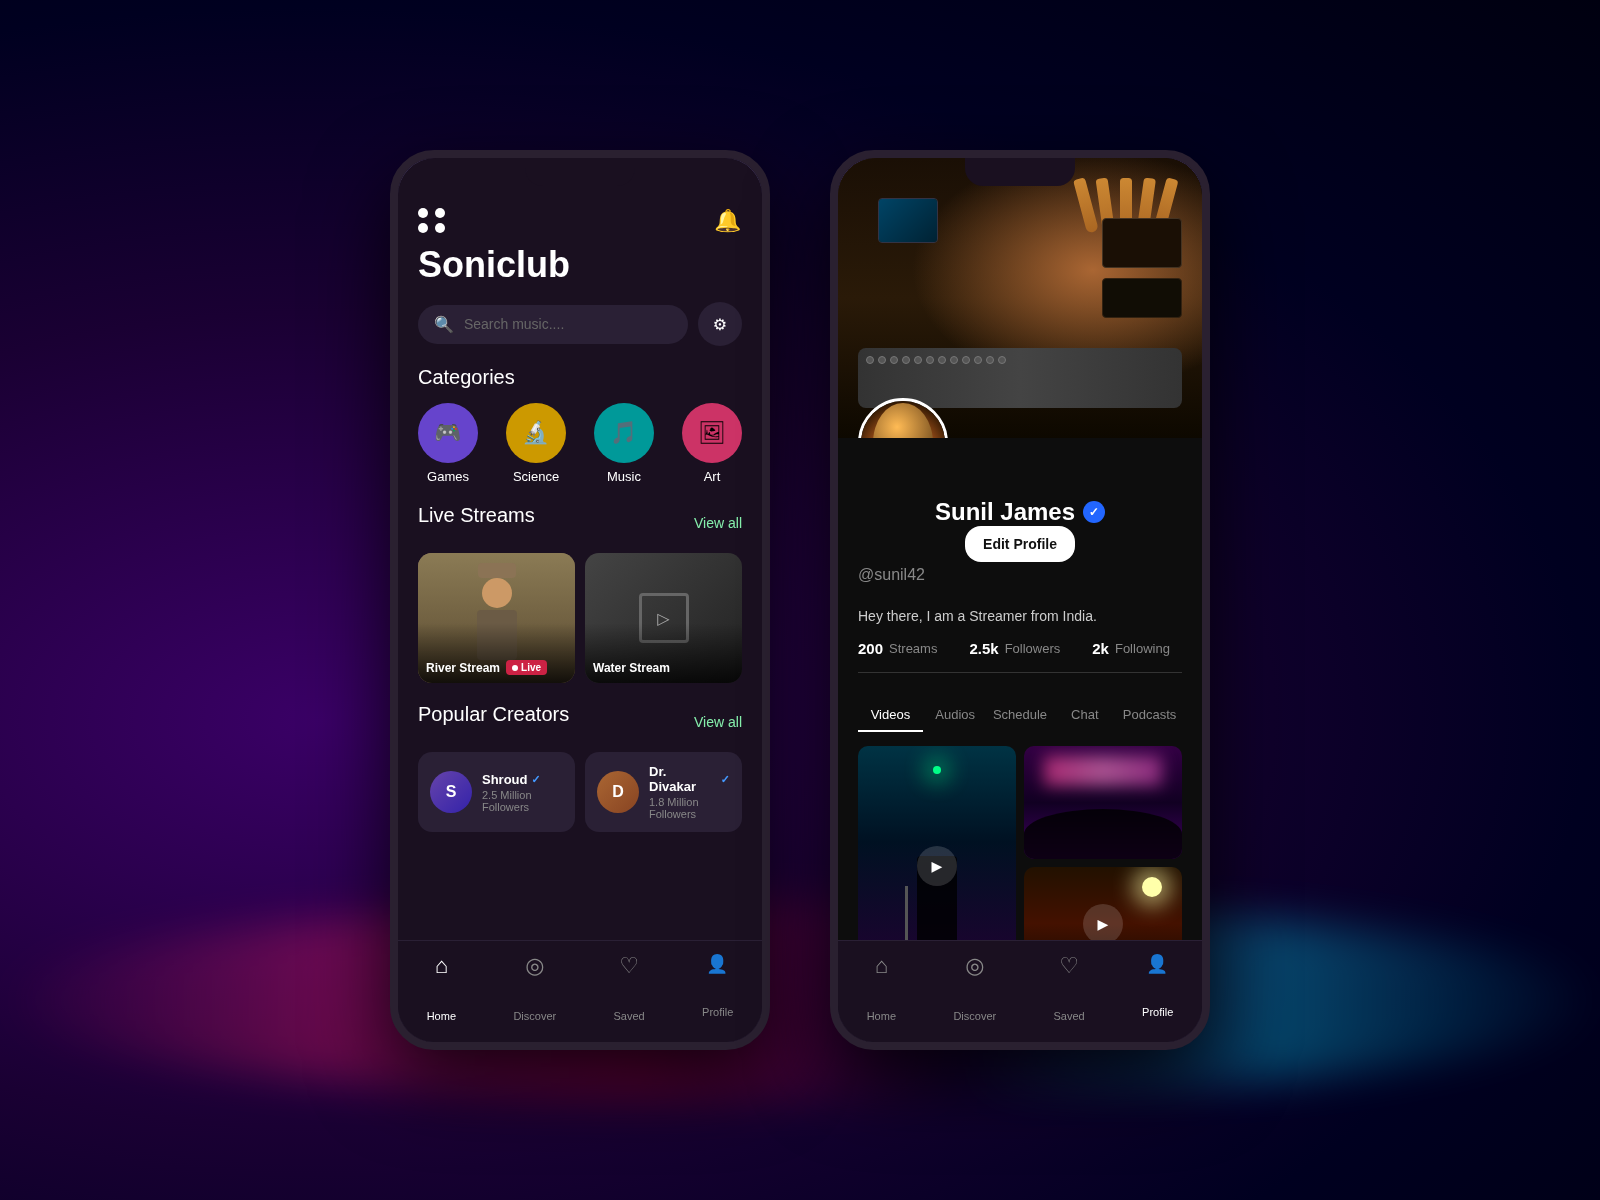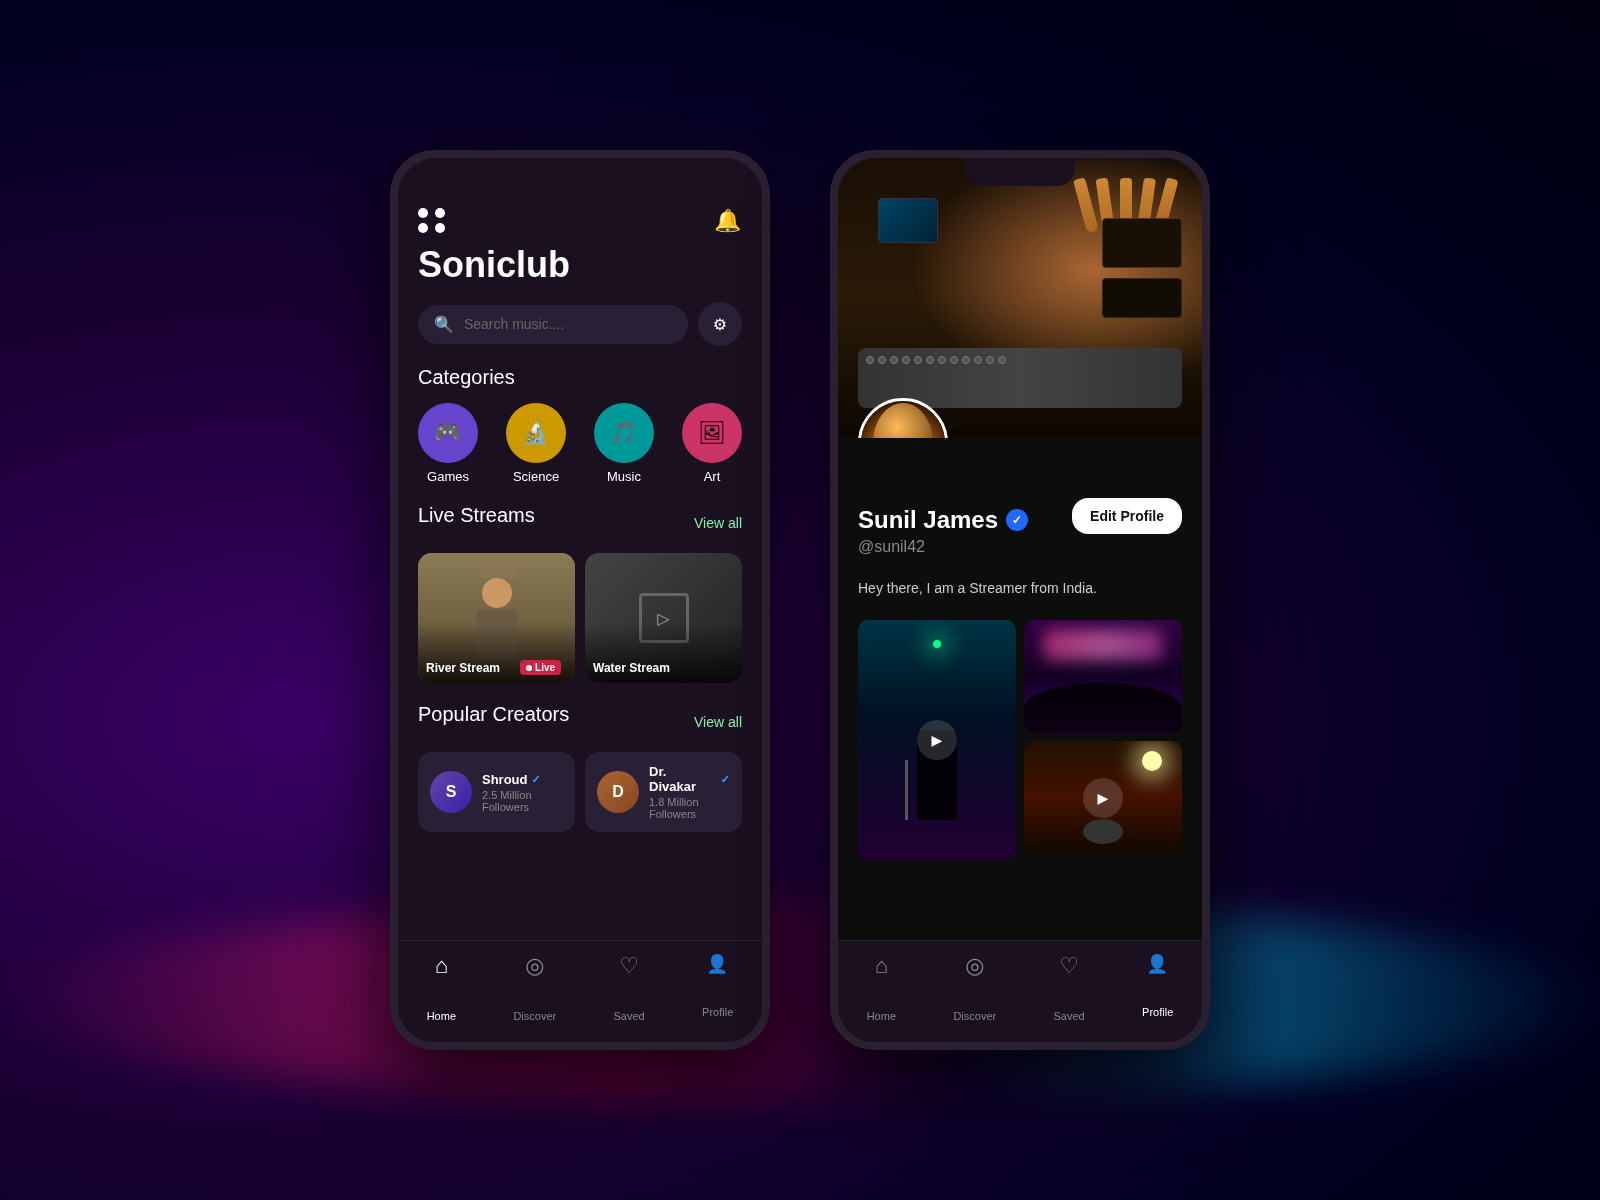--- a/index.html
+++ b/index.html
@@ -219,21 +219,21 @@
       bottom: 0;
       left: 0;
       right: 0;
       padding: 8px;
       background: linear-gradient(transparent, rgba(0,0,0,0.8));
       color: white;
       font-size: 12px;
       font-weight: 600;
       display: flex;
       align-items: flex-end;
-      gap: 20px;
+      gap: 6px;
       height: 60px;
     }
 
     .live-badge {
       background: #cc2244;
       color: white;
       font-size: 10px;
       padding: 2px 6px;
       border-radius: 4px;
       display: flex;
@@ -464,22 +464,23 @@
     }
 
     .profile-info-section {
       padding: 60px 20px 10px;
       position: relative;
     }
 
     .profile-name-row {
       display: flex;
       justify-content: space-between;
-      align-items: flex-end;
+      align-items: center;
       margin-bottom: 4px;
+      flex-direction: column;
     }
 
     .profile-name {
       font-size: 24px;
       font-weight: 700;
       color: white;
       display: flex;
       align-items: center;
       gap: 8px;
     }
@@ -945,22 +946,45 @@
           <div class="profile-name">
             <span>Sunil James</span>
             <div class="verified-blue">✓</div>
           </div>
           <button class="edit-profile-btn">Edit Profile</button>
         </div>
 
         <div class="profile-handle">@sunil42</div>
         <div class="profile-bio">Hey there, I am a Streamer from India.</div>
 
-      </div>
-
+        <div class="profile-stats">
+          <div class="stat-item">
+            <span class="stat-number">200</span>
+            <span class="stat-label">Streams</span>
+          </div>
+          <div class="stat-divider"></div>
+          <div class="stat-item">
+            <span class="stat-number">2.5k</span>
+            <span class="stat-label">Followers</span>
+          </div>
+          <div class="stat-divider"></div>
+          <div class="stat-item">
+            <span class="stat-number">2k</span>
+            <span class="stat-label">Following</span>
+          </div>
+        </div>
+      </div>
+
+      <div class="profile-tabs">
+        <div class="profile-tab active">Videos</div>
+        <div class="profile-tab">Audios</div>
+        <div class="profile-tab">Schedule</div>
+        <div class="profile-tab">Chat</div>
+        <div class="profile-tab">Podcasts</div>
+      </div>
 
       <div class="videos-grid">
 
         <div class="video-card video-card-tall">
           <div class="video-bg-concert">
             <div class="concert-lights"></div>
             <div class="person-stage"></div>
             <div class="mic-stand"></div>
             <div class="play-btn">▶</div>
           </div>

